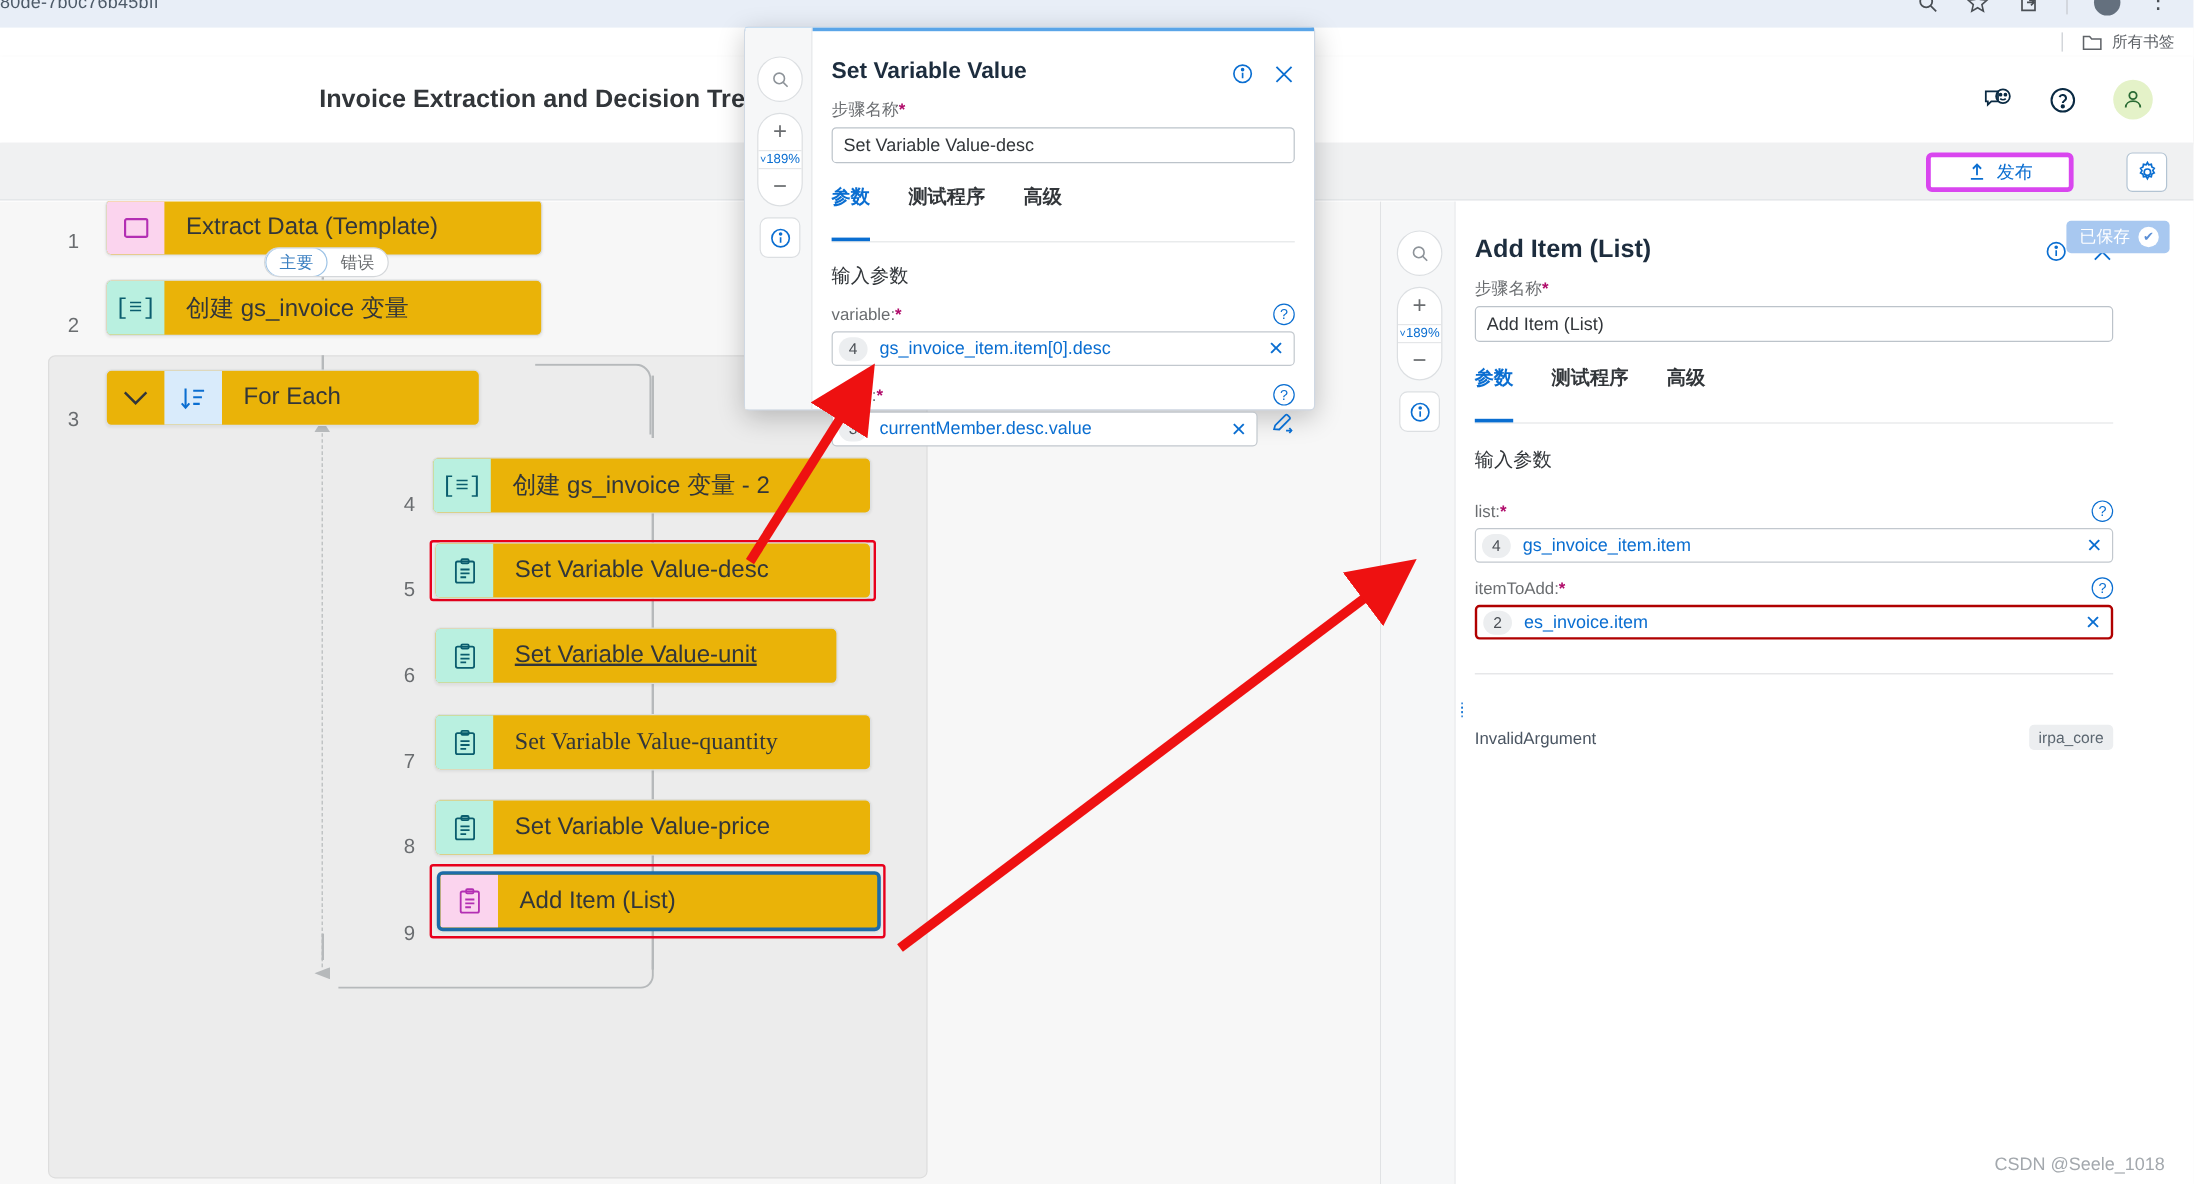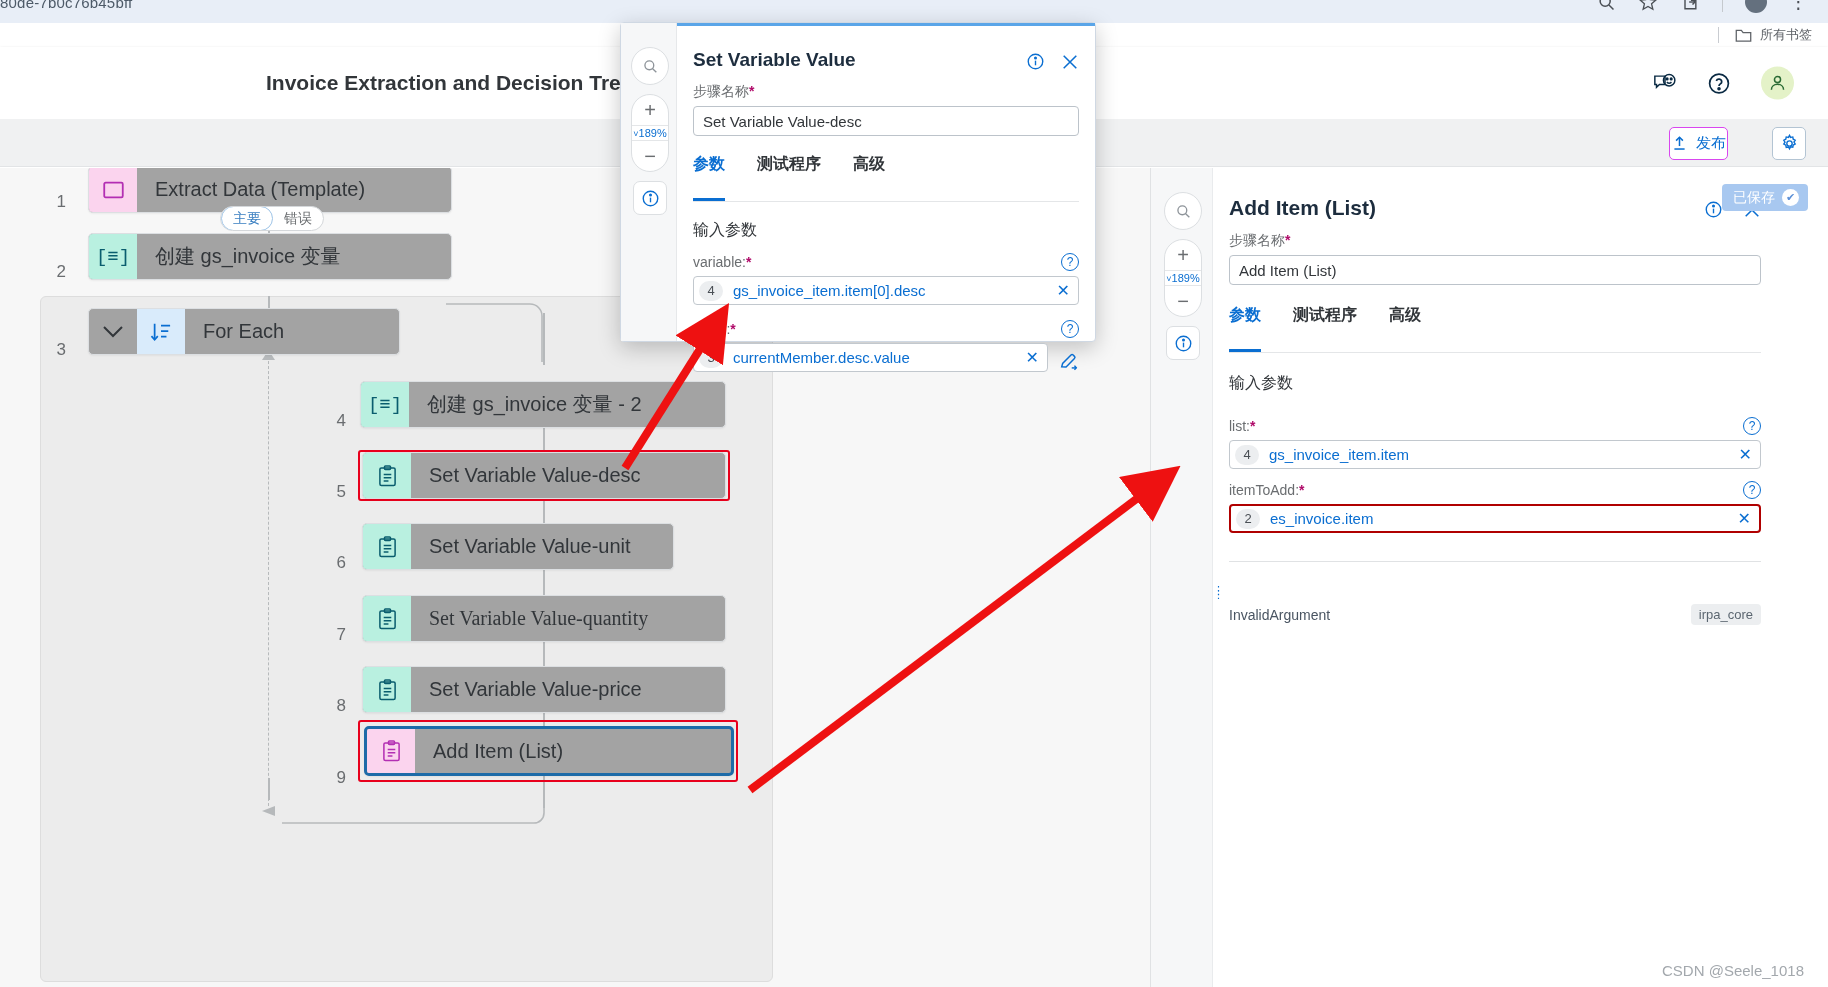--- a/index.html
+++ b/index.html
@@ -44,22 +44,22 @@
     display:flex; align-items:center; justify-content:center;
   }
 
   
   #toolbar-row {
     position:absolute; left:0; top:119px; width:1828px; height:48px;
     background:#f0f1f2; border-bottom:1px solid #e2e4e6;
   }
   #publish-button {
     position:absolute; right:100px; top:8px; height:33px;
-    border:1px solid #d946ef; border-radius:5px; background:#fff;
-    display:flex; align-items:center; gap:8px; padding:0 1px;
+    border:4px solid #d946ef; border-radius:5px; background:#fff;
+    display:flex; align-items:center; gap:8px; padding:0 30px;
     color:#0a6ed1; font-size:15px; cursor:pointer;
   }
   #settings-button {
     position:absolute; right:22px; top:8px; width:34px; height:33px;
     border:1px solid #b3c4d3; border-radius:5px; background:#fff;
     display:flex; align-items:center; justify-content:center; cursor:pointer;
   }
   #saved-badge {
     position:absolute; right:20px; top:184px;
     background:#a8c8f0; color:#fff; border-radius:4px;
@@ -73,21 +73,21 @@
 
   
   #canvas {
     position:absolute; left:0; top:168px; width:1150px; height:819px;
     background:#f7f7f7; overflow:hidden;
   }
   .step-num {
     position:absolute; font-size:17px; color:#6a6d70; width:26px; text-align:right;
   }
   .node {
-    position:absolute; height:47px; background:#a3a3a3;
+    position:absolute; height:47px; background:#eab308;
     border:1px solid #dcdfe2; border-radius:5px;
     display:flex; align-items:center; overflow:hidden;
     box-shadow:0 1px 2px rgba(0,0,0,.05);
   }
   .node .ic-box {
     width:48px; height:100%; display:flex; align-items:center; justify-content:center;
     flex:0 0 48px;
   }
   .node .ic-box.teal { background:#b9f0e0; }
   .node .ic-box.pink { background:#fbd4ee; }
@@ -352,21 +352,21 @@
       <svg width="19" height="22" viewBox="0 0 20 23" fill="none" stroke="#0a5d6e" stroke-width="1.6">
           <rect x="2" y="3" width="16" height="18.5" rx="1.5"></rect>
           <rect x="6.8" y="1" width="6.4" height="3.6" rx="1"></rect>
           <path d="M6 10h8M6 13.4h8M6 16.8h5"></path>
         </svg>
     </div>
     <div class="label">Set Variable Value-desc</div>
   </div>
 
   <div class="step-num" style="left:320px;top:385px;">6</div>
-  <div class="node" style="left:362px;top:355px;width:312px;">
+  <div class="node" style="left:362px;top:355px;width:336px;text-decoration:underline;">
     <div class="ic-box teal">
       <svg width="19" height="22" viewBox="0 0 20 23" fill="none" stroke="#0a5d6e" stroke-width="1.6">
           <rect x="2" y="3" width="16" height="18.5" rx="1.5"></rect>
           <rect x="6.8" y="1" width="6.4" height="3.6" rx="1"></rect>
           <path d="M6 10h8M6 13.4h8M6 16.8h5"></path>
         </svg>
     </div>
     <div class="label">Set Variable Value-unit</div>
   </div>
 
@@ -474,21 +474,21 @@
       <div class="clear-x">✕</div>
     </div>
 
     
     <div style="display:flex;align-items:center;justify-content:space-between;margin-top:15px;">
       <div class="field-label" style="margin:0;">
         <span>value:</span><span class="req">*</span>
       </div>
       <div class="qmark">?</div>
     </div>
-    <div style="display:flex;align-items:flex-end;gap:11px;margin-top:5px;">
+    <div style="display:flex;align-items:flex-start;gap:11px;margin-top:5px;">
       <div class="value-row" style="flex:1;">
         <div class="pill-num">3</div>
         <div class="value-text">currentMember.desc.value</div>
         <div class="clear-x">✕</div>
       </div>
       <svg width="20" height="20" viewBox="0 0 22 22" fill="none" stroke="#0a6ed1" stroke-width="1.6">
           <path d="M3 16.2l1-3.6L13.2 3.4a1.7 1.7 0 012.4 0l1.4 1.4a1.7 1.7 0 010 2.4L7.8 16.4z"></path>
           <path d="M14 17.5h5"></path>
           <path d="M17 15l2 2.4-2 2.2"></path>
         </svg>

